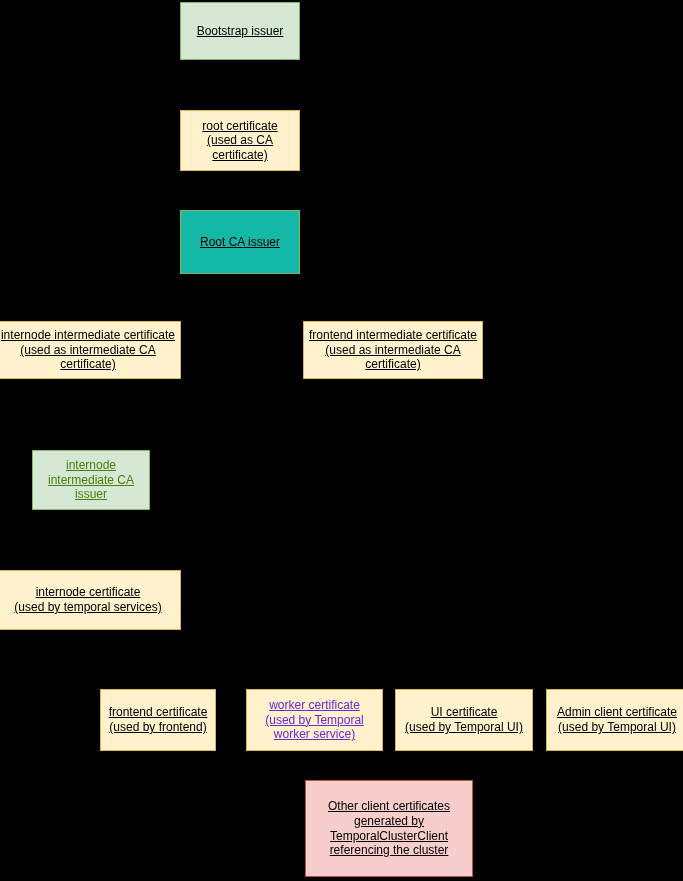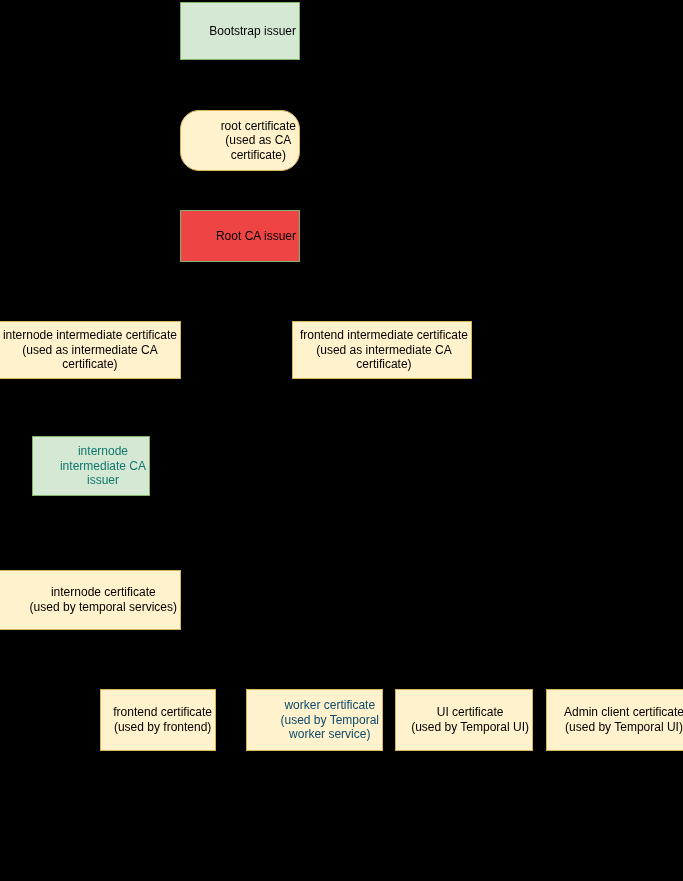--- a/index.html
+++ b/index.html
@@ -14,75 +14,82 @@
     background: #000000;
     overflow: hidden;
     font-family: "Liberation Sans", sans-serif;
   }
   .node {
     position: absolute;
     box-sizing: border-box;
     border: 1px solid #000;
     display: flex;
     align-items: center;
-    justify-content: flex-end;
+    justify-content: center;
     text-align: center;
     padding: 2px 3px;
     color: #000000;
     font-size: 12px;
     line-height: 1.22;
+    text-decoration: underline;
   }
   .node-label {
     white-space: pre-line;
   }
 </style>
 </head>
 <body>
 
 <div id="canvas" style="background: rgb(0, 0, 0);">
     <div class="node" style="left: 180px; top: 2px; width: 120px; height: 58px; background: rgb(213, 232, 212); border-color: rgb(130, 179, 102); color: rgb(0, 0, 0);">
       <span class="node-label">Bootstrap issuer</span>
     </div>
-    <div class="node" style="left: 180px; top: 110px; width: 120px; height: 61px; background: rgb(255, 242, 204); border-color: rgb(214, 182, 86); color: rgb(0, 0, 0); border-radius: 19px;">
+    <div class="node" style="left: 180px; top: 110px; width: 120px; height: 61px; background: rgb(255, 242, 204); border-color: rgb(214, 182, 86); color: rgb(0, 0, 0);">
       <span class="node-label">root certificate
 (used as CA
 certificate)</span>
     </div>
-    <div class="node" style="left: 180px; top: 210px; width: 120px; height: 52px; background: #ef4444; border-color: rgb(130, 179, 102); color: rgb(0, 0, 0);">
+    <div class="node" style="left: 180px; top: 210px; width: 120px; height: 64px; background: #14b8a6; border-color: rgb(130, 179, 102); color: rgb(0, 0, 0);">
       <span class="node-label">Root CA issuer</span>
     </div>
     <div class="node" style="left: -5px; top: 321px; width: 186px; height: 58px; background: rgb(255, 242, 204); border-color: rgb(214, 182, 86); color: rgb(0, 0, 0);">
       <span class="node-label">internode intermediate certificate
 (used as intermediate CA
 certificate)</span>
     </div>
-    <div class="node" style="left: 292px; top: 321px; width: 180px; height: 58px; background: rgb(255, 242, 204); border-color: rgb(214, 182, 86); color: rgb(0, 0, 0);">
+    <div class="node" style="left: 303px; top: 321px; width: 180px; height: 58px; background: rgb(255, 242, 204); border-color: rgb(214, 182, 86); color: rgb(0, 0, 0);">
       <span class="node-label">frontend intermediate certificate
 (used as intermediate CA
 certificate)</span>
     </div>
-    <div class="node" style="left: 32px; top: 436px; width: 118px; height: 60px; background: rgb(213, 232, 212); border-color: rgb(130, 179, 102); color: #0f766e;">
+    <div class="node" style="left: 32px; top: 450px; width: 118px; height: 60px; background: rgb(213, 232, 212); border-color: rgb(130, 179, 102); color: #4d7c0f;">
       <span class="node-label">internode
 intermediate CA
 issuer</span>
     </div>
     <div class="node" style="left: -5px; top: 570px; width: 186px; height: 60px; background: rgb(255, 242, 204); border-color: rgb(214, 182, 86); color: rgb(0, 0, 0);">
       <span class="node-label">internode certificate
 (used by temporal services)</span>
     </div>
     <div class="node" style="left: 100px; top: 689px; width: 116px; height: 62px; background: rgb(255, 242, 204); border-color: rgb(214, 182, 86); color: rgb(0, 0, 0);">
       <span class="node-label">frontend certificate
 (used by frontend)</span>
     </div>
-    <div class="node" style="left: 246px; top: 689px; width: 137px; height: 62px; background: rgb(255, 242, 204); border-color: rgb(214, 182, 86); color: #0c4a6e;">
+    <div class="node" style="left: 246px; top: 689px; width: 137px; height: 62px; background: rgb(255, 242, 204); border-color: rgb(214, 182, 86); color: #6d28d9;">
       <span class="node-label">worker certificate
 (used by Temporal
 worker service)</span>
     </div>
     <div class="node" style="left: 395px; top: 689px; width: 138px; height: 62px; background: rgb(255, 242, 204); border-color: rgb(214, 182, 86); color: rgb(0, 0, 0);">
       <span class="node-label">UI certificate
 (used by Temporal UI)</span>
     </div>
     <div class="node" style="left: 546px; top: 689px; width: 142px; height: 62px; background: rgb(255, 242, 204); border-color: rgb(214, 182, 86); color: rgb(0, 0, 0);">
       <span class="node-label">Admin client certificate
 (used by Temporal UI)</span>
     </div>
+    <div class="node" style="left: 305px; top: 780px; width: 168px; height: 97px; background: rgb(248, 206, 204); border-color: rgb(184, 84, 80); color: rgb(0, 0, 0);">
+      <span class="node-label">Other client certificates
+generated by
+TemporalClusterClient
+referencing the cluster</span>
+    </div>
   </div>
 
 </body></html>

